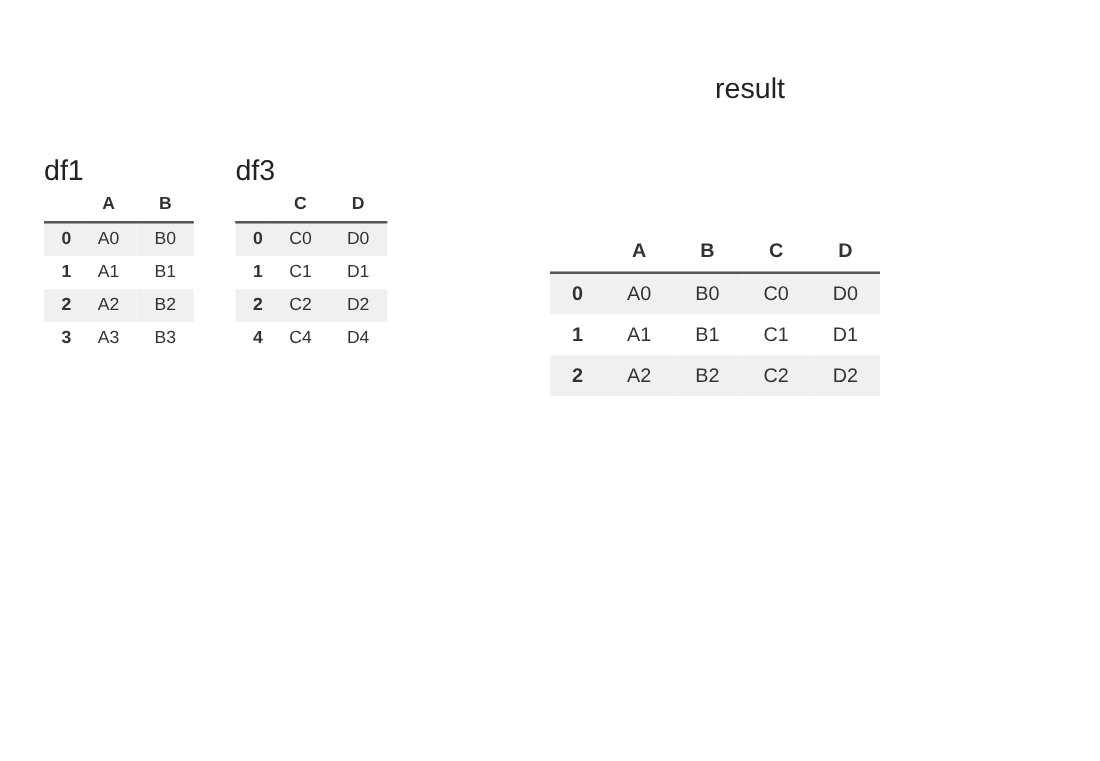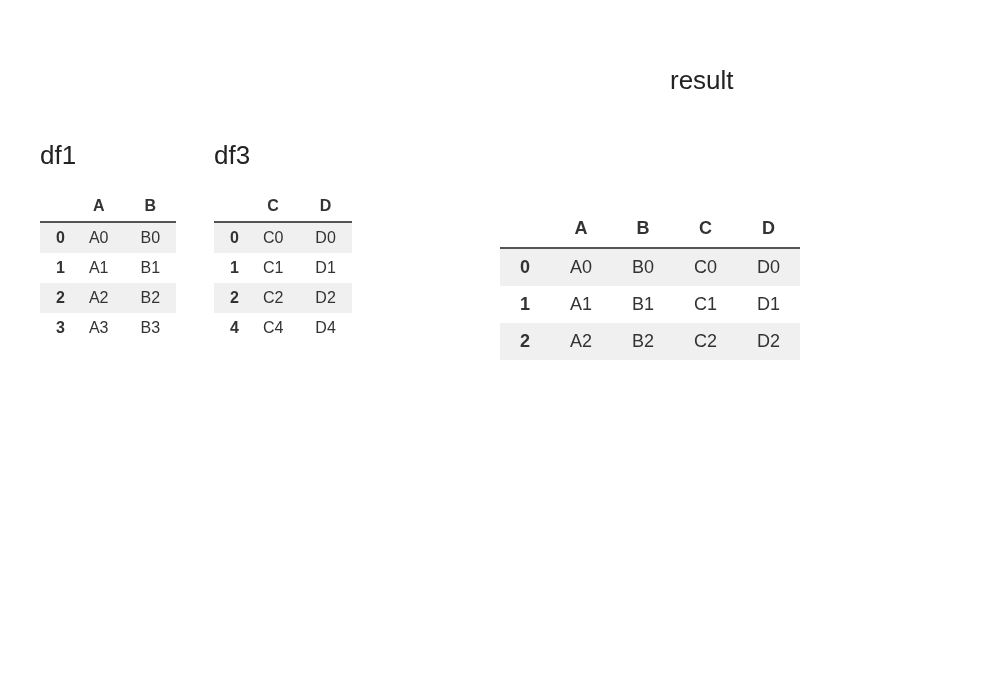--- a/index.html
+++ b/index.html
@@ -21,21 +21,20 @@
 
     
     .df-section {
       position: absolute;
     }
 
     .df-title {
       font-size: 26px;
       font-weight: normal;
       color: #222;
-      margin-bottom: 20px;
     }
 
     .df-table {
       border-collapse: collapse;
       font-size: 16px;
       color: #333;
     }
 
     .df-table th {
       font-weight: bold;
@@ -167,21 +166,21 @@
     </tr>
           <tr>
       <td class="index-col"><strong>4</strong></td>
       <td>C4</td>
       <td>D4</td>
     </tr>
         </tbody>
     </table>
   </div>
 
-  <div class="result-label" style="left: 650px; top: 65px; margin-left: 20px;">result</div>
+  <div class="result-label" style="left: 650px; top: 65px;">result</div>
 
   <div class="df-section" style="left: 500px; top: 210px;">
     <table class="result-table">
       <thead>
         <tr>
           <th style="border-bottom: 2px solid #555;"></th>
           <th>A</th>
           <th>B</th>
           <th>C</th>
           <th>D</th>

